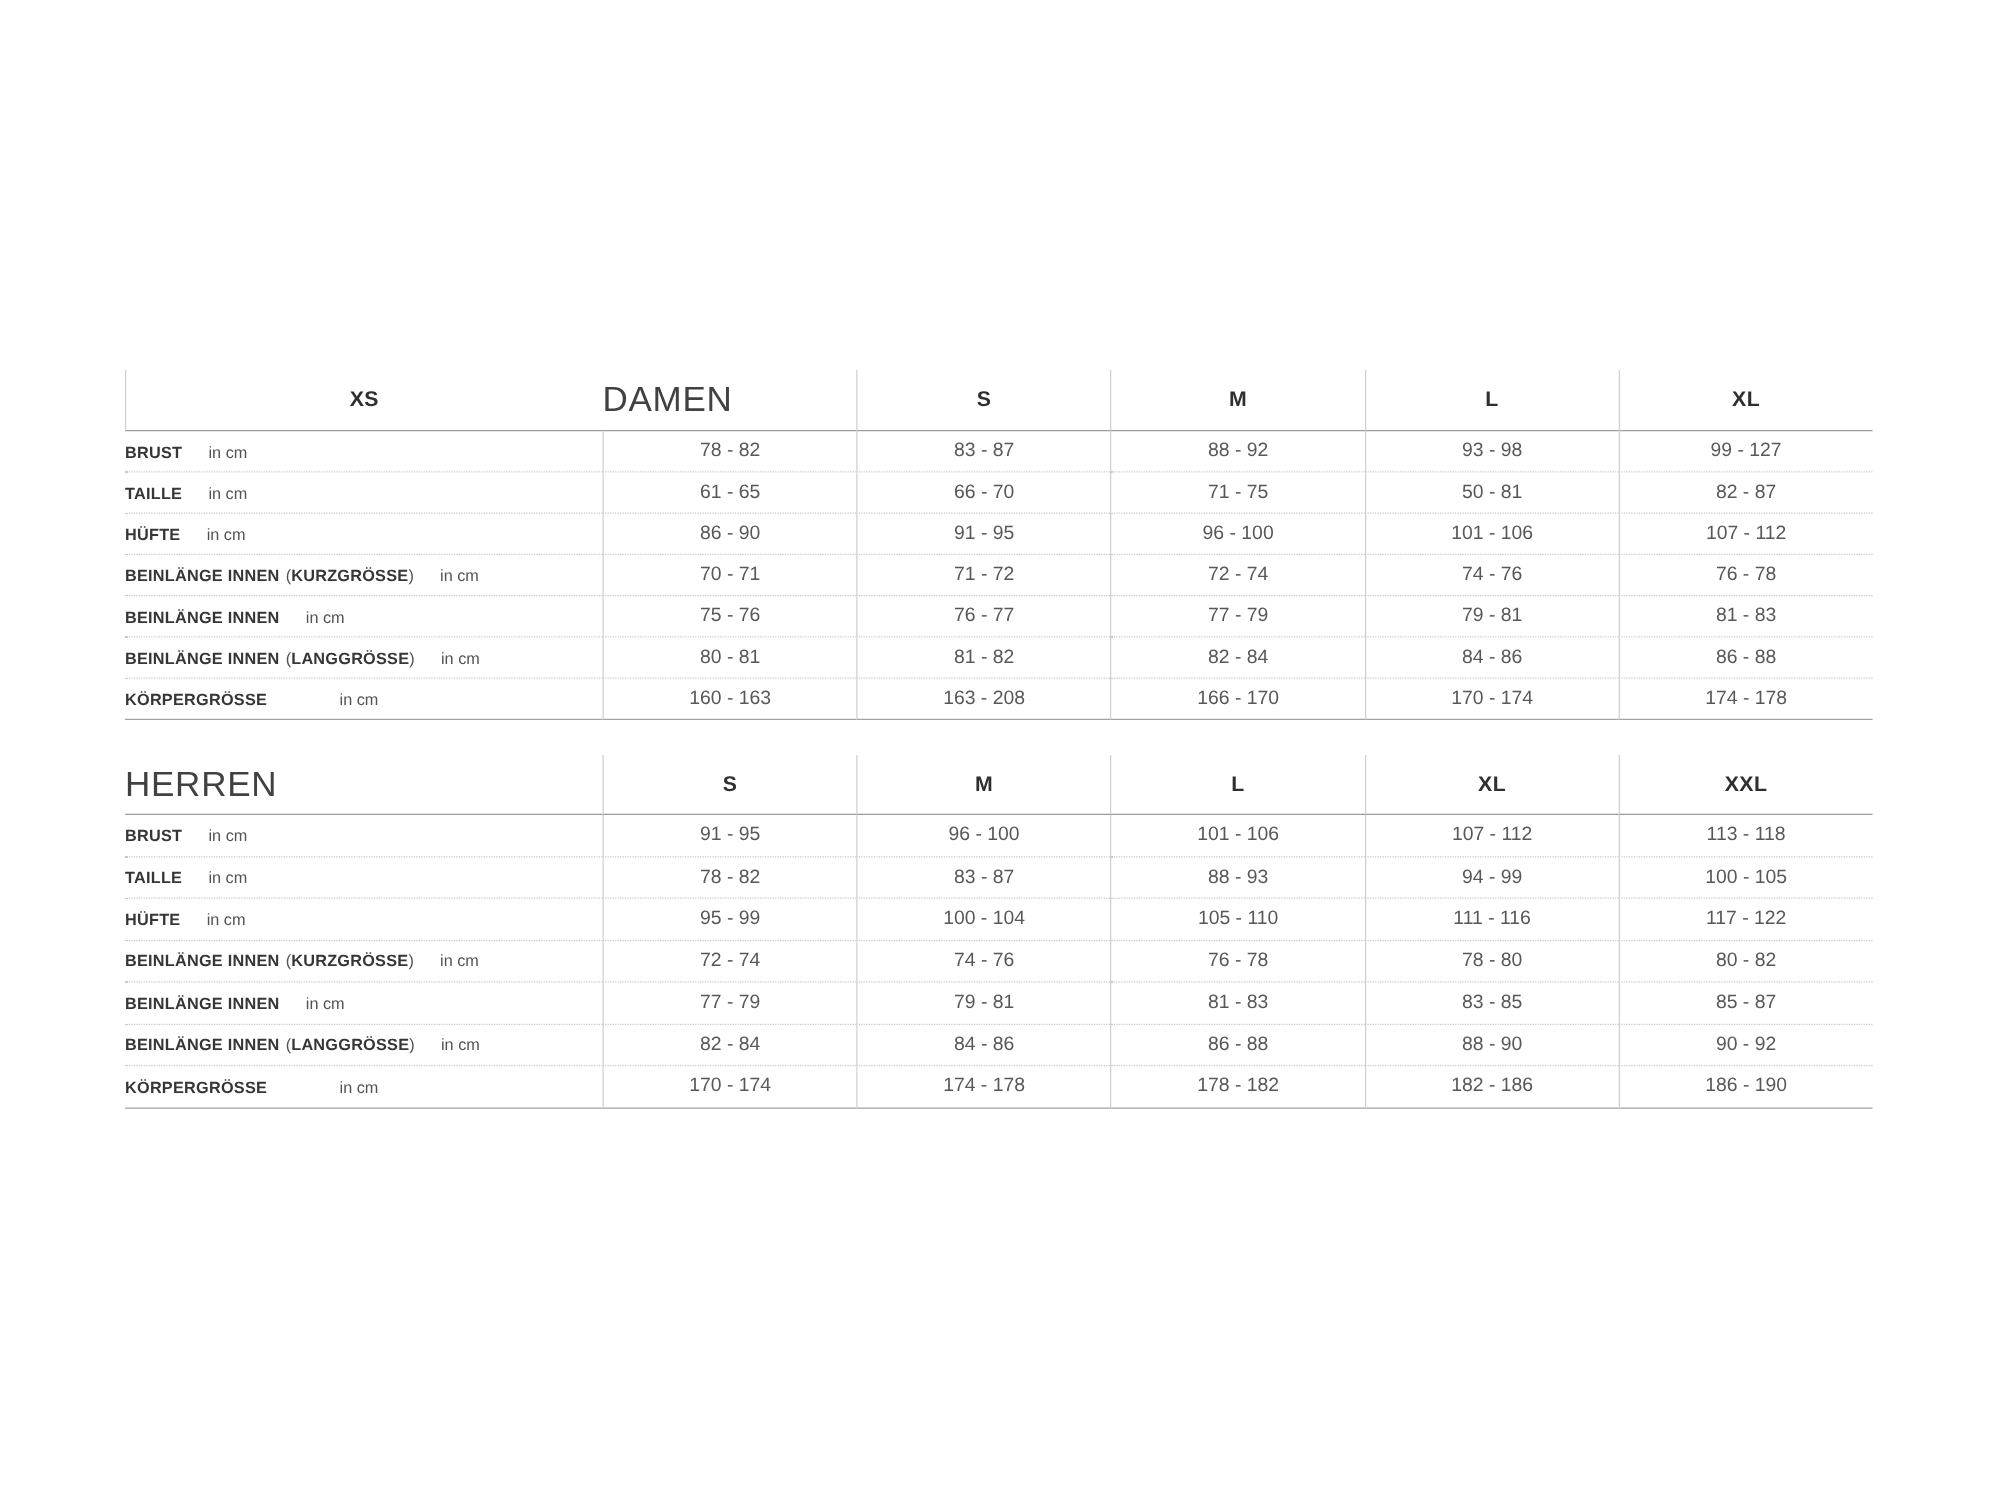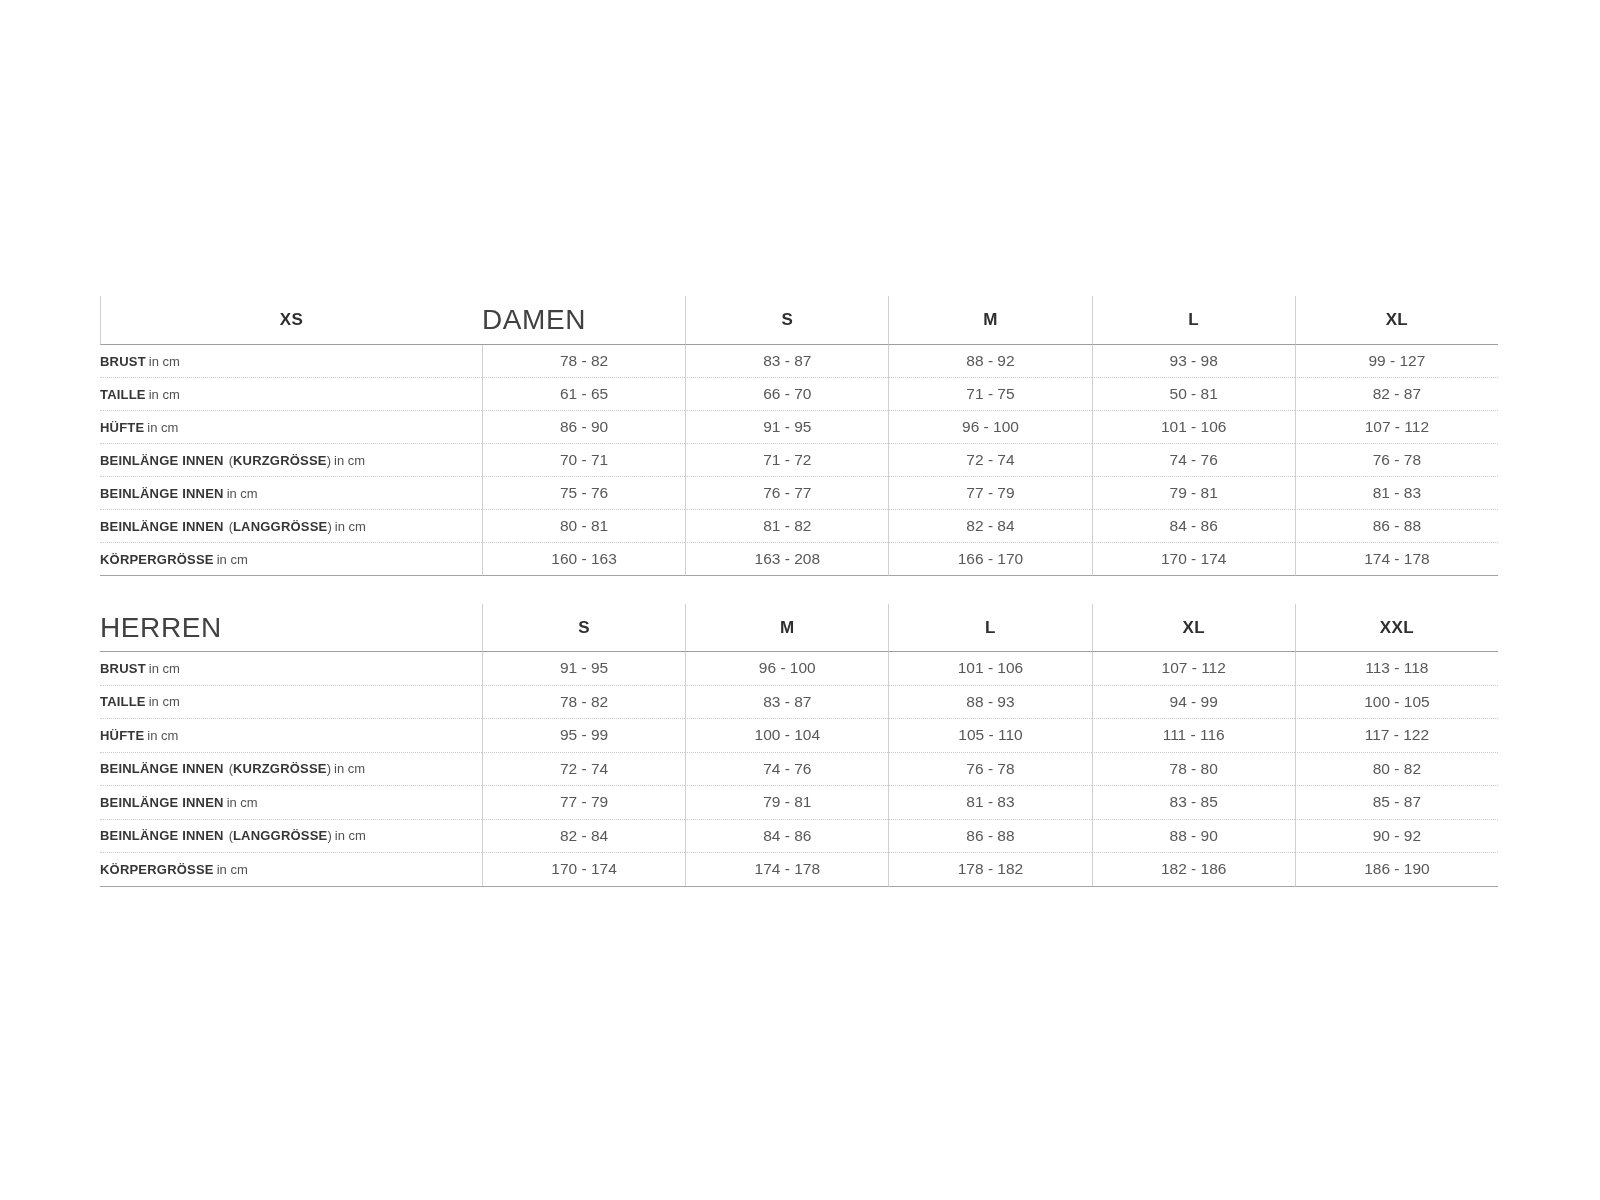--- a/index.html
+++ b/index.html
@@ -34,21 +34,21 @@
     white-space: nowrap;
   }
   .cell.left { justify-content: flex-start; }
 
   
   .cell.vline { border-left: 1px solid var(--column-rule, #d0d0d0); }
 
   
   .cell.hrule   { border-bottom: 1px solid var(--header-rule, #9d9d9d); }
   .cell.dotrule { border-bottom: 1px dotted var(--row-rule-dotted, #c9c9c9); }
-  .cell.botrule { border-bottom: 1px solid var(--bottom-rule, #a3a3a3); }
+  .cell.botrule { border-bottom: 1px solid var(--bottom-rule, #a3a3a3); gap: 37px; }
 
   .title {
     font-size: 28px;
     font-weight: 400;
     letter-spacing: 0.6px;
     color: var(--title-text, #414141);
   }
   .size-head {
     font-size: 17px;
     font-weight: 700;
@@ -62,21 +62,21 @@
     letter-spacing: 0.2px;
   }
   .lt {
     font-weight: 400;
     color: var(--unit-text, #525252);
   }
   .paren-wrap { margin-left: 5px; }
   .paren-wrap::before { content: "("; }
   .paren-wrap::after  { content: ")"; }
   .paren-wrap .lb { letter-spacing: 0.2px; }
-  .unit { margin-left: 3px; }
+  .unit { margin-left: 21px; }
 
   .value {
     font-size: 15.5px;
     font-weight: 400;
     color: var(--value-text, #58585a);
   }
 </style>
 </head>
 <body>
 

